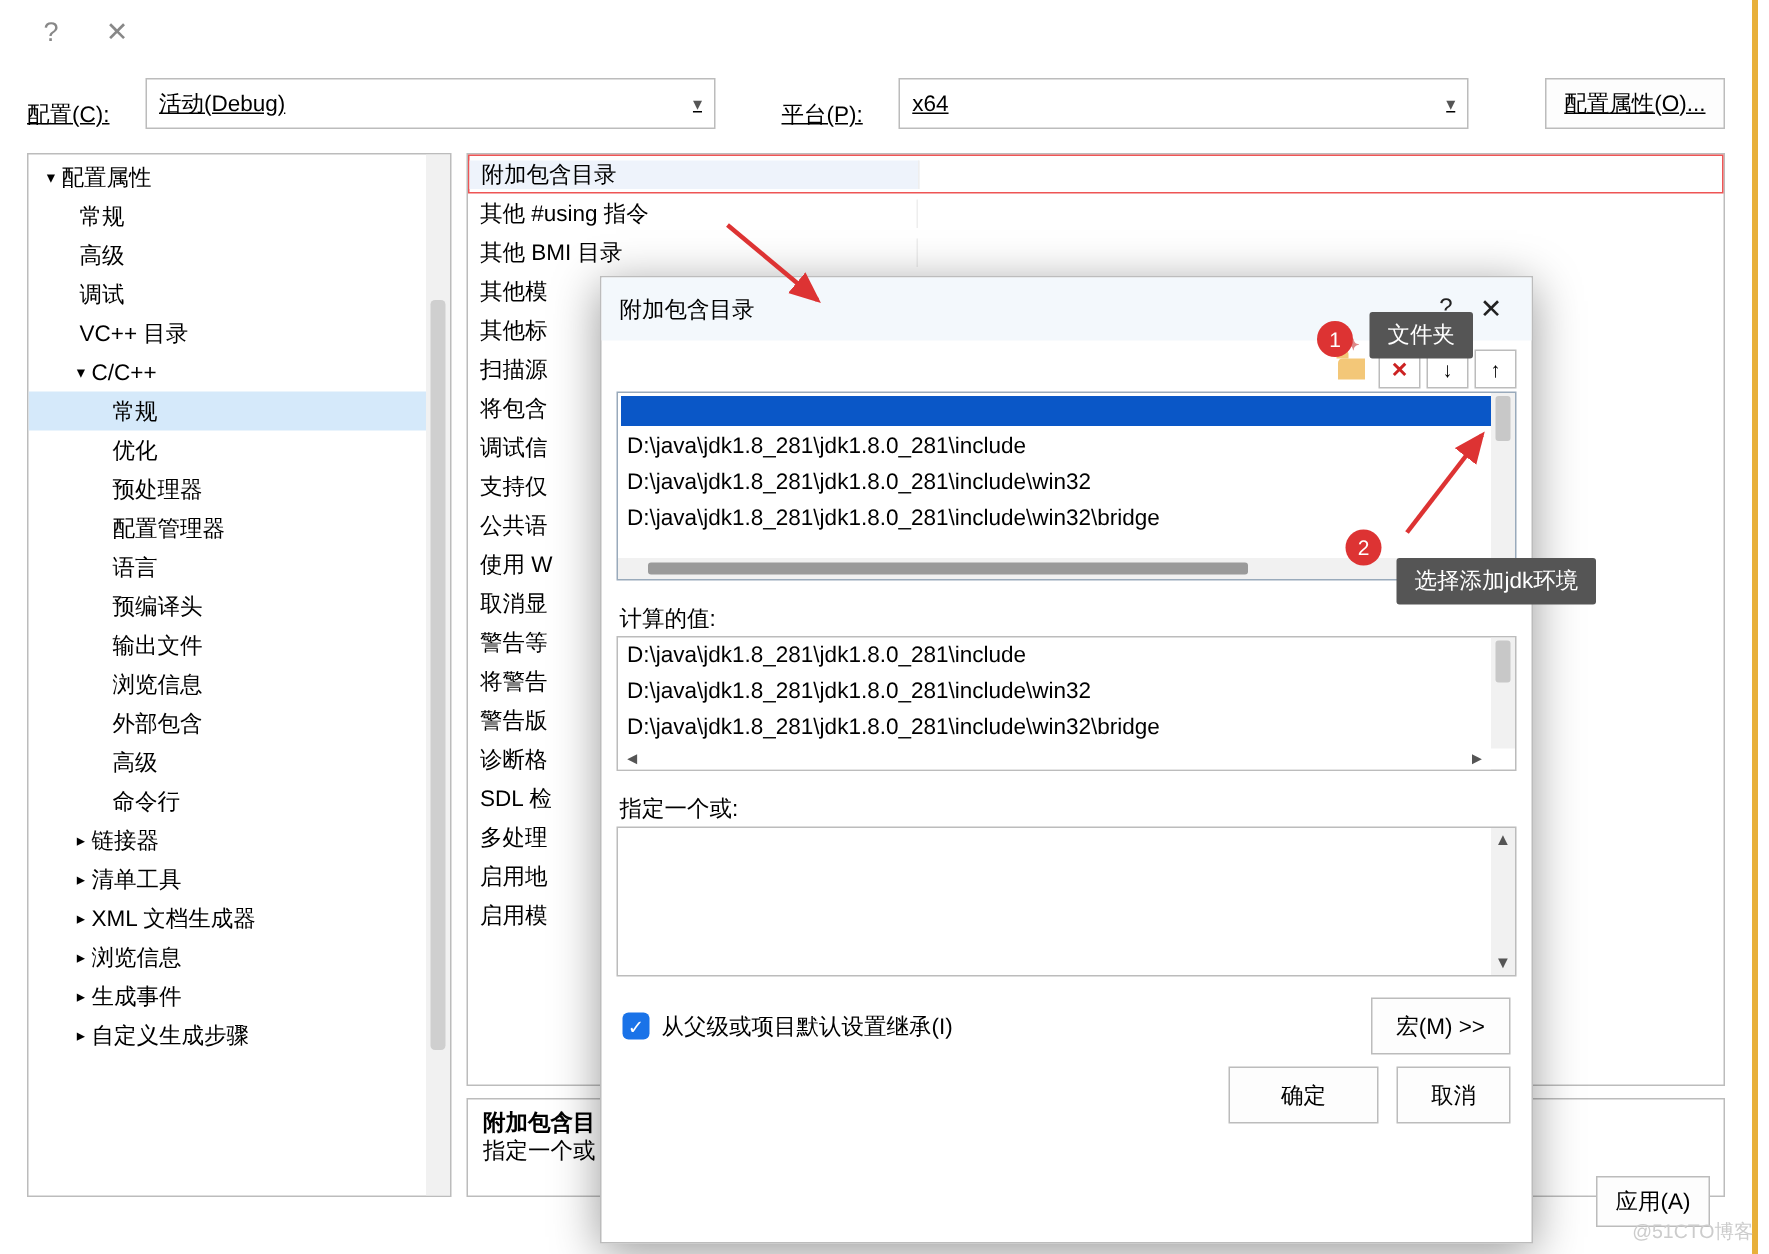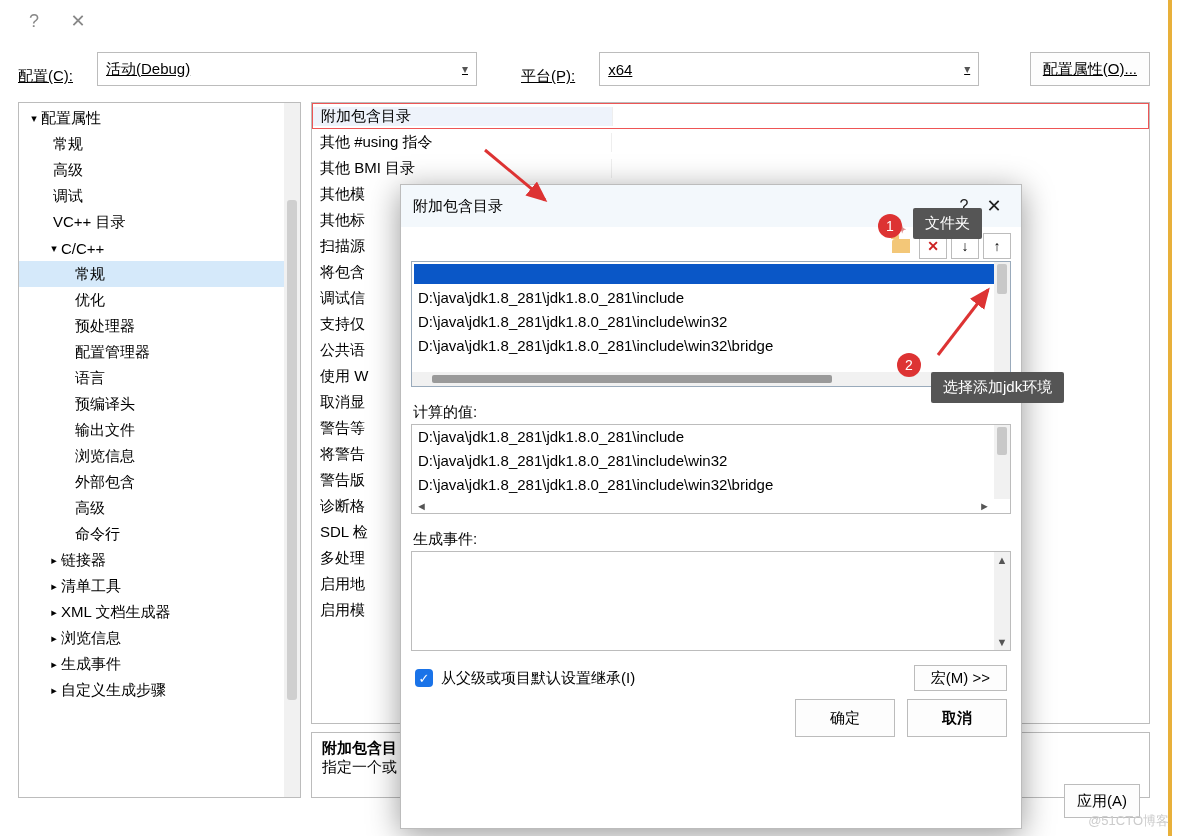--- a/index.html
+++ b/index.html
@@ -252,39 +252,39 @@
     <div class="lp-row">D:\java\jdk1.8_281\jdk1.8.0_281\include\win32\bridge</div>
     <div class="vscroll">
         <div class="vthumb"></div>
       </div>
     <div class="hscroll">
         <span class="harrow" style="left:4px;">◄</span>
         <span class="harrow" style="right:4px;">►</span>
       </div>
   </div>
 
-  <div class="section-label">生成事件:</div>
+  <div class="section-label">指定一个或:</div>
   <div class="inherit-pane">
     <div class="vscroll">
         <span class="arrow-u">▲</span>
         <span class="arrow-d">▼</span>
       </div>
   </div>
 
   <div class="check-row">
     <span class="cbx">✓</span>
     <span>从父级或项目默认设置继承(I)</span>
-    <div class="btn" style="margin-left:auto; height:26px; padding:0 16px;justify-content:flex-end;">
+    <div class="btn" style="margin-left:auto; height:38px; padding:0 16px;justify-content:flex-end;">
         <span>宏(M) &gt;&gt;</span>
       </div>
   </div>
 
   <div class="btnrow">
     <div class="btn" style="width:100px;height:38px;">确定</div>
-    <div class="btn" style="width:100px;height:38px;font-weight:bold;">取消</div>
+    <div class="btn" style="width:76px;height:38px;">取消</div>
   </div>
 </div>
 
 <svg class="ann-arrow1" width="100" height="80">
   <defs>
       <marker id="ah1" markerWidth="8" markerHeight="8" refX="6" refY="3" orient="auto">
         <path d="M0,0 L7,3 L0,6 Z" fill="#d33"></path>
       </marker>
     </defs>
   <line x1="10" y1="10" x2="70" y2="60" stroke="#d33" stroke-width="3" marker-end="url(#ah1)"></line>

